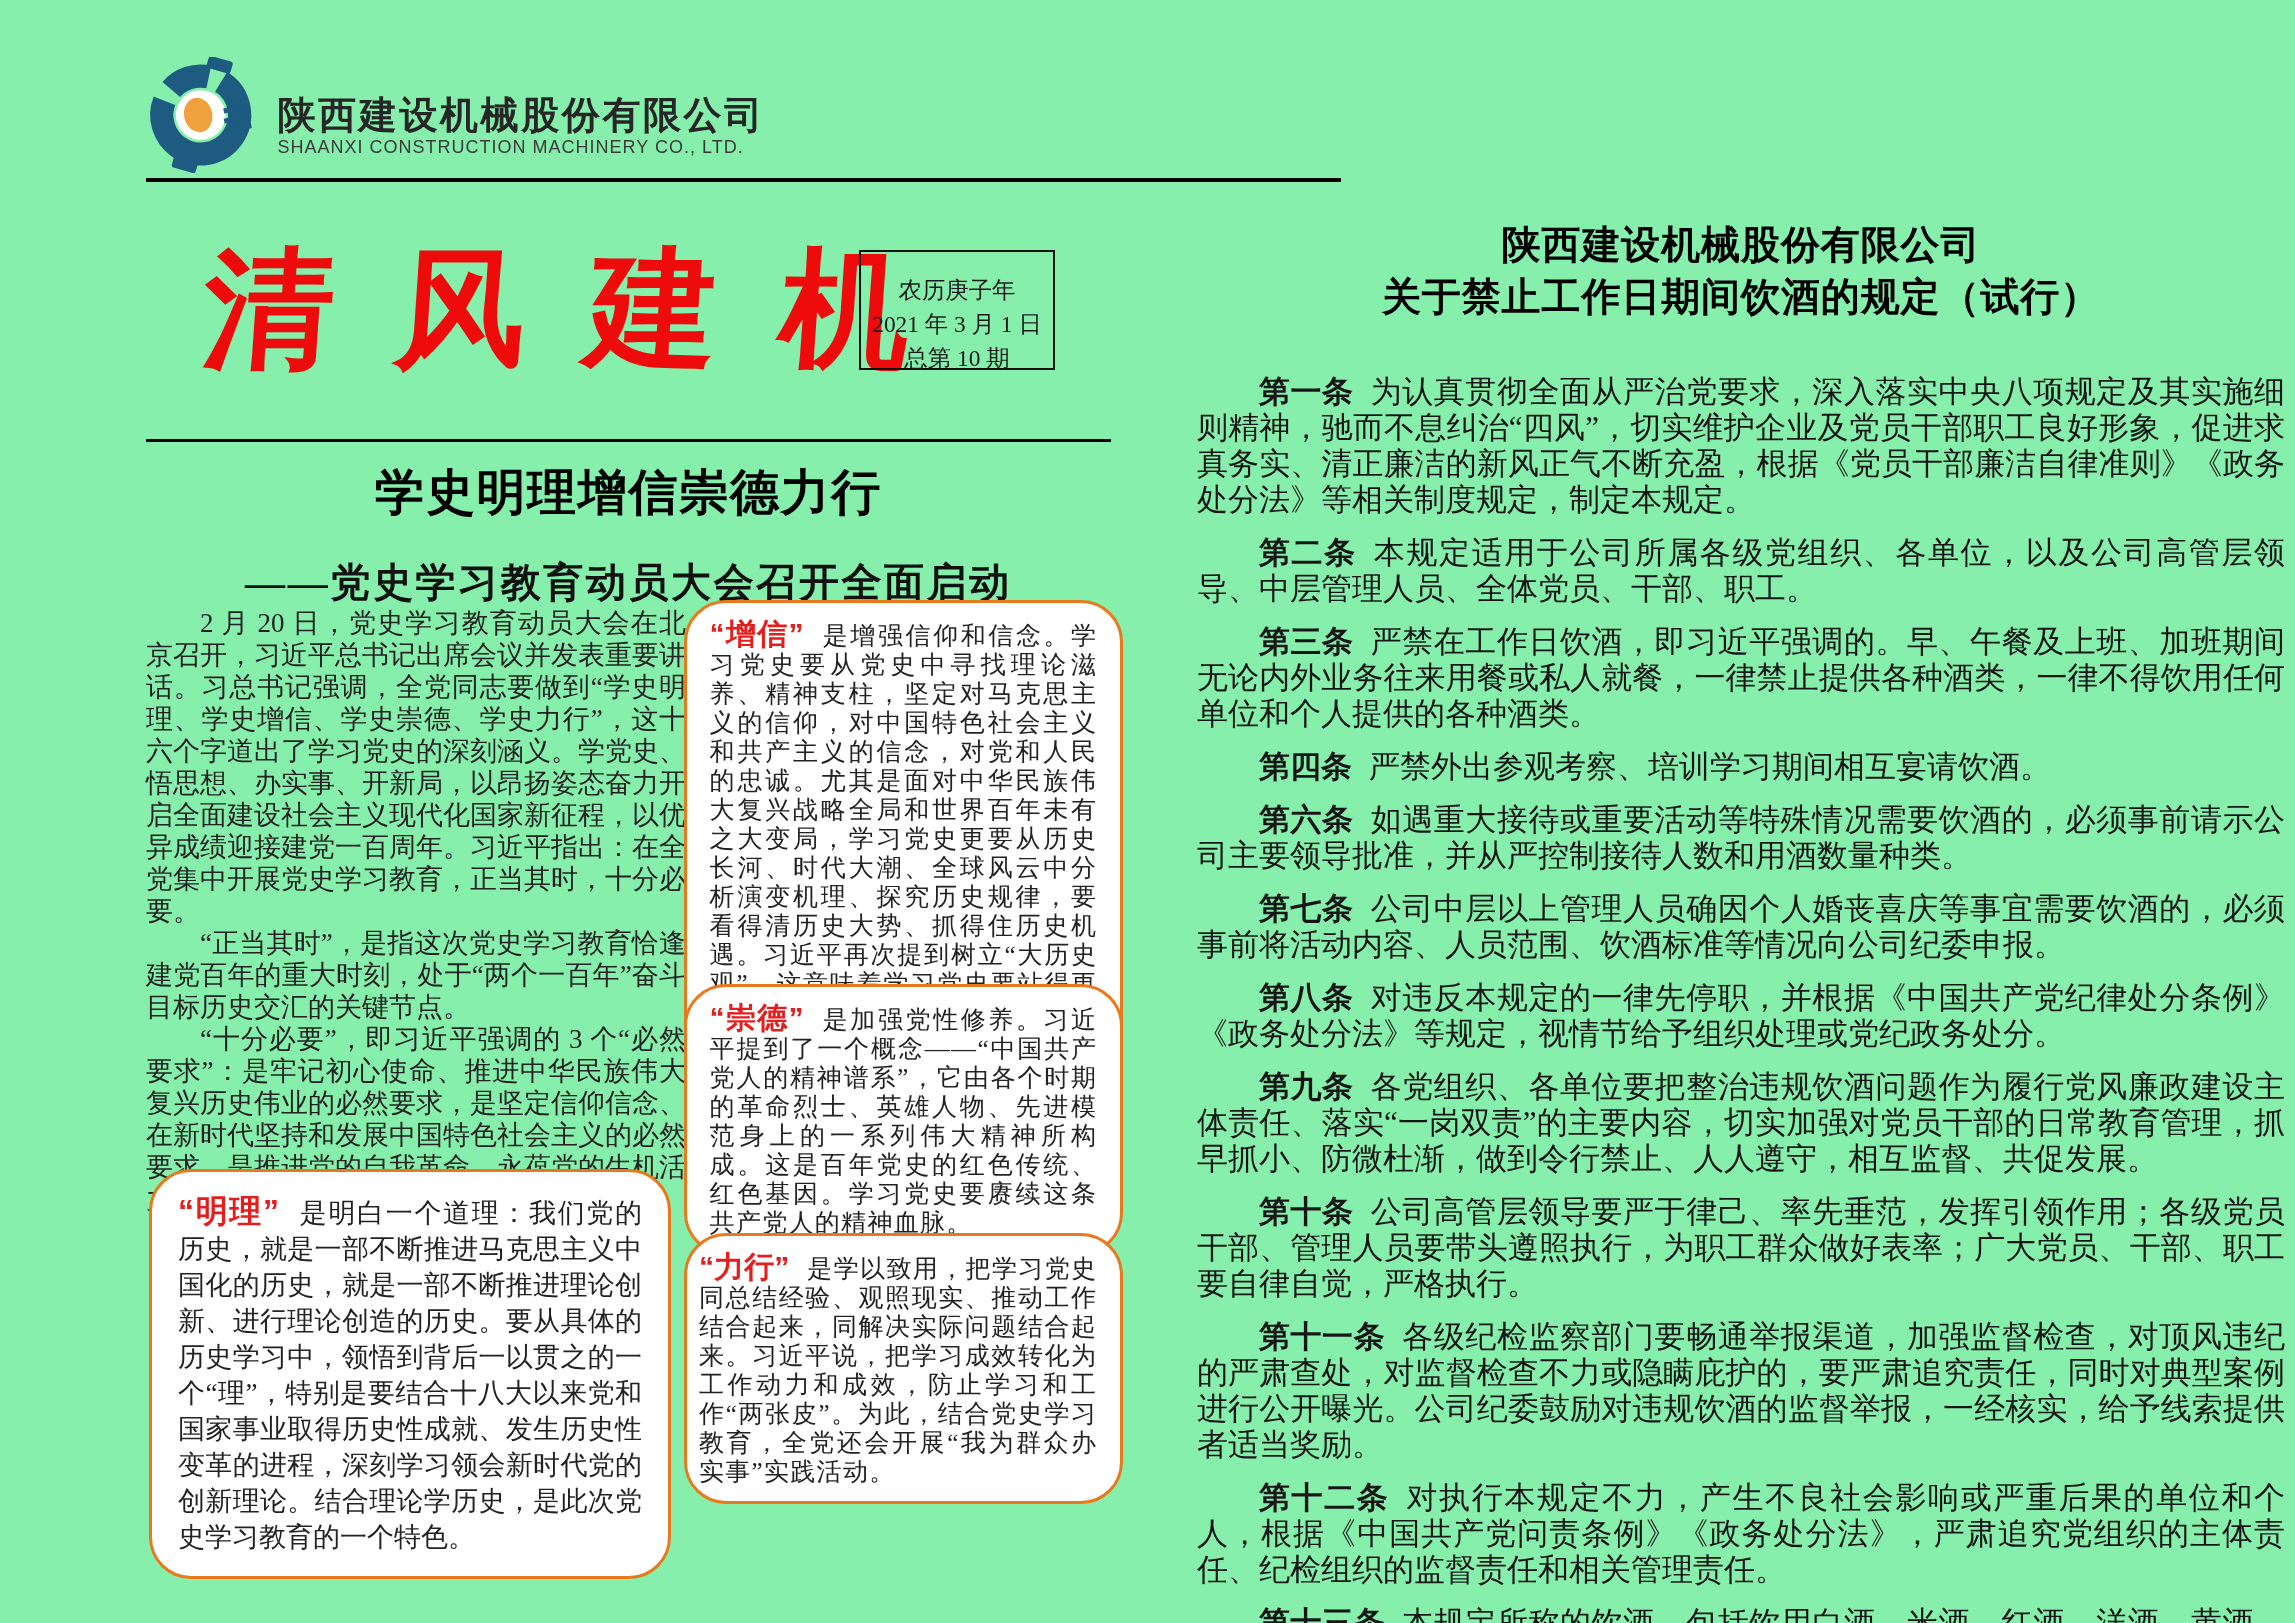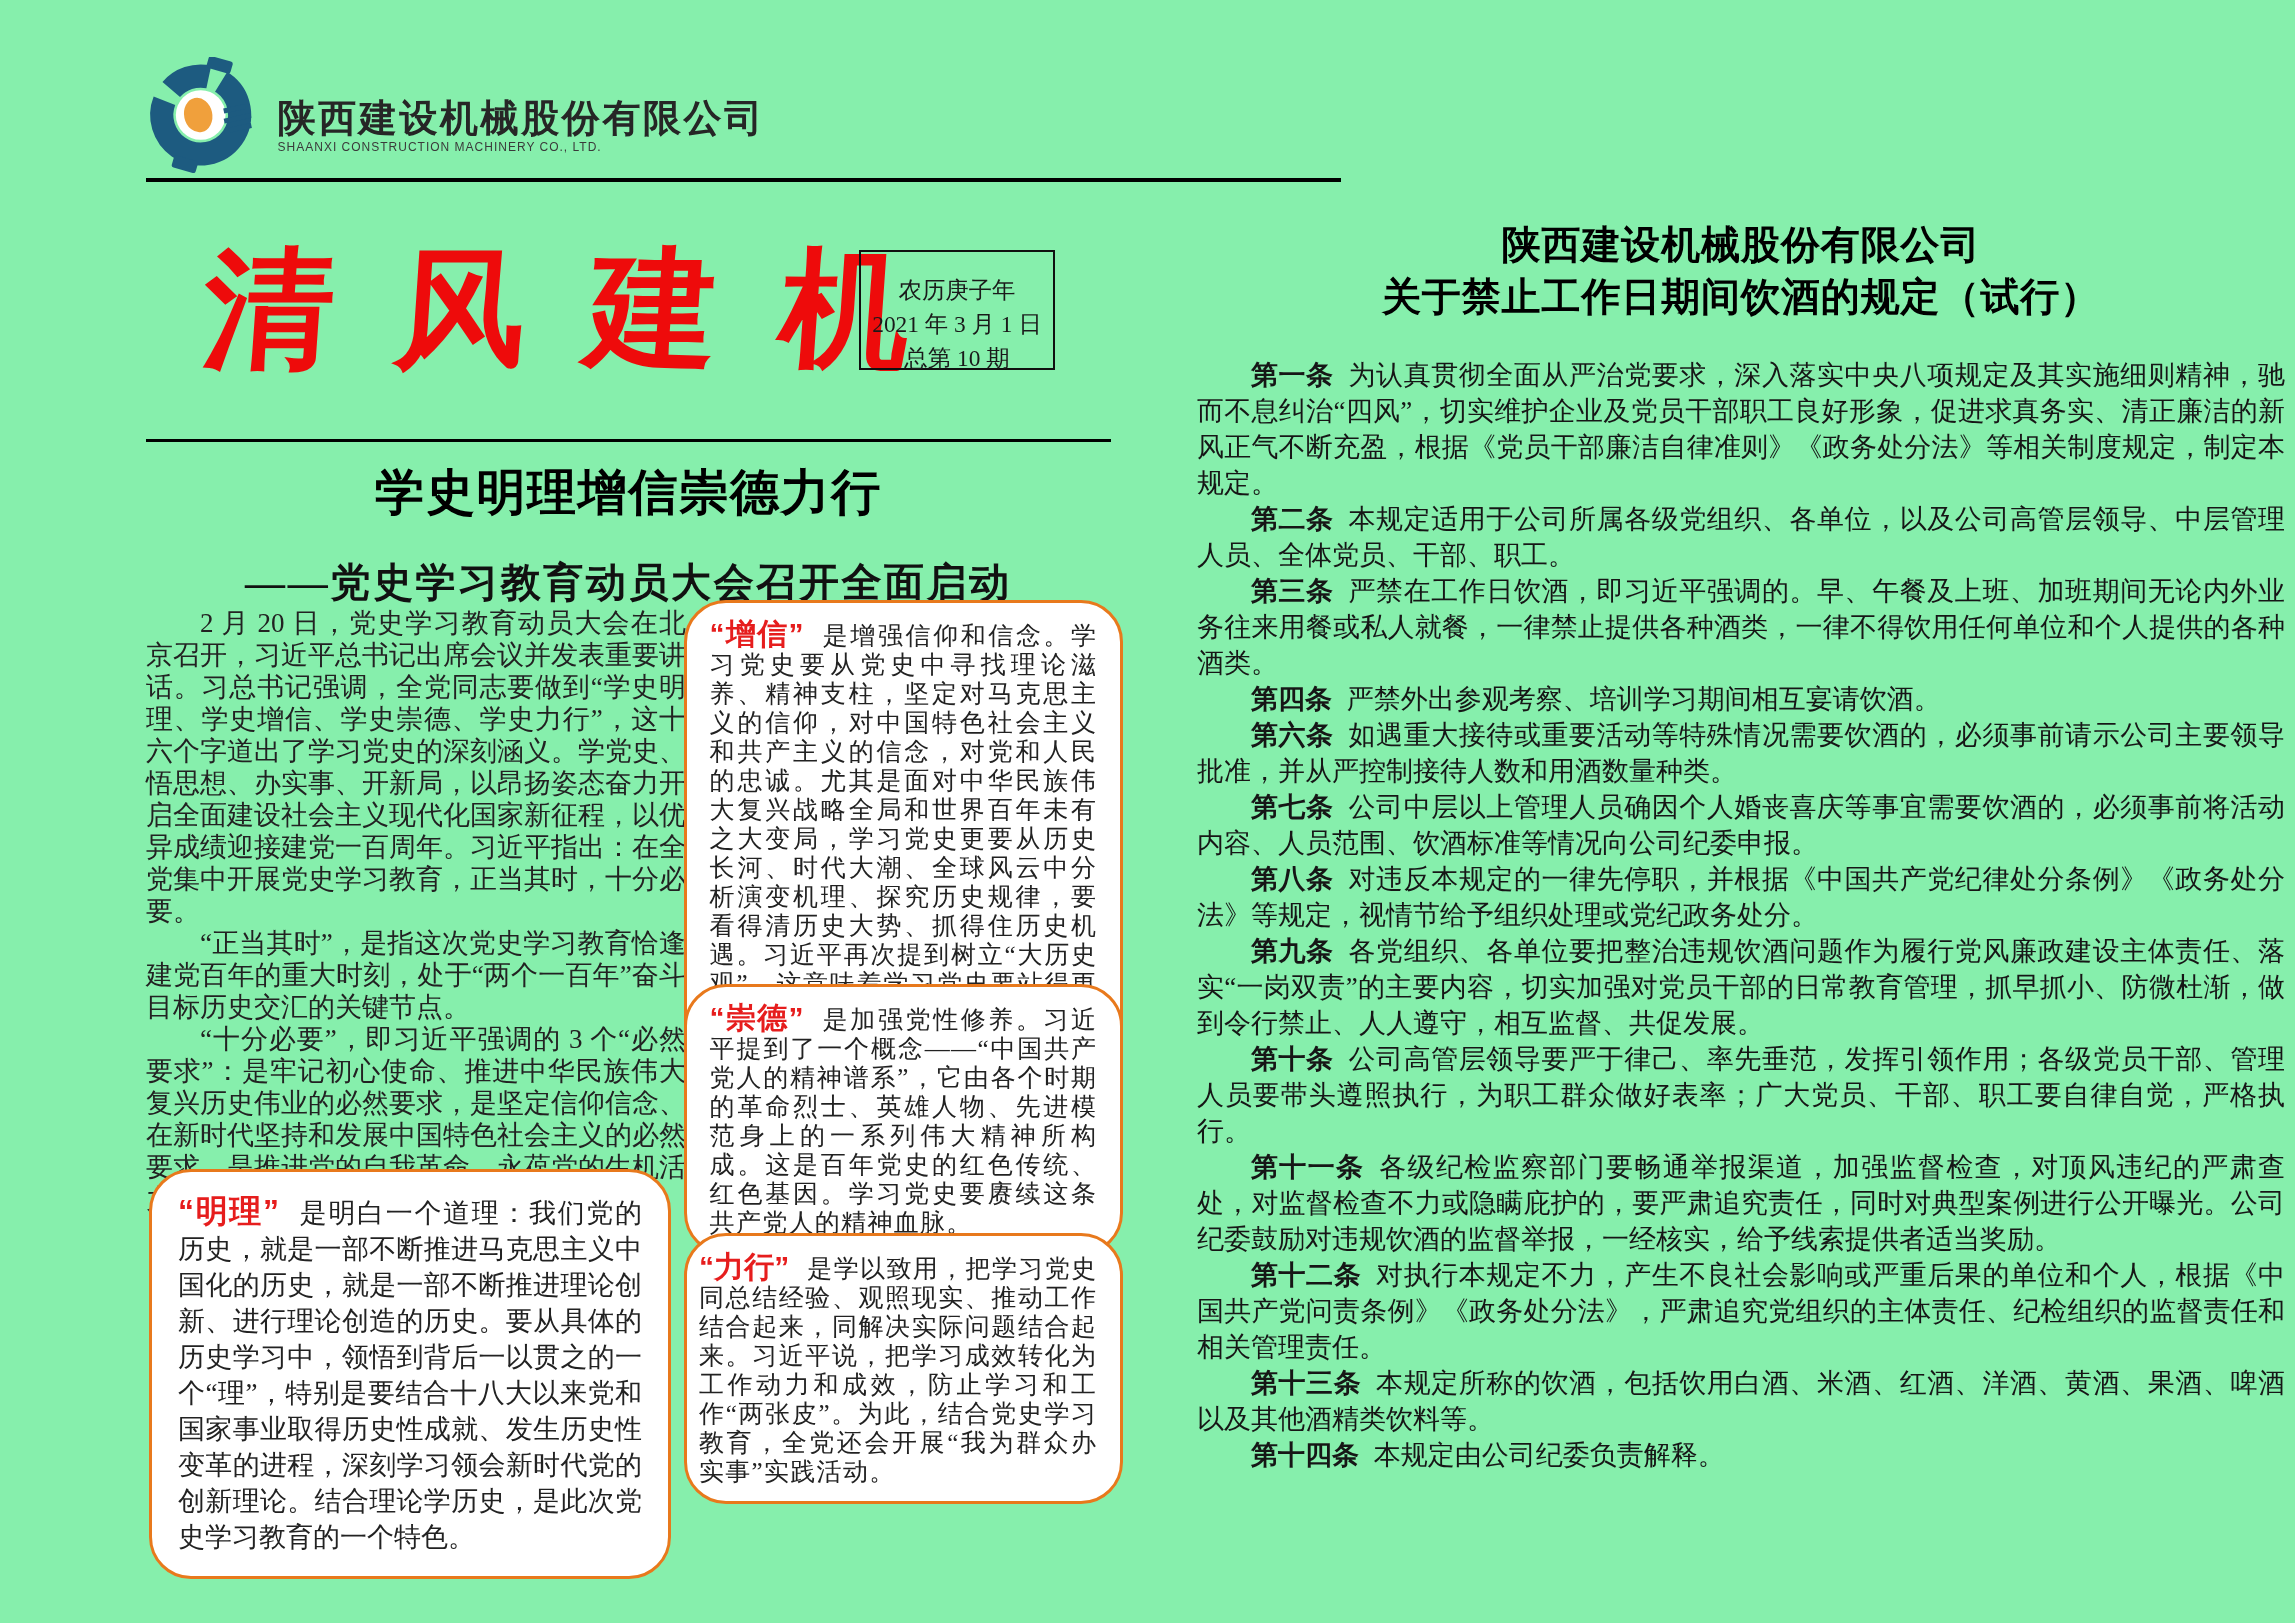--- a/index.html
+++ b/index.html
@@ -19,21 +19,21 @@
     overflow:hidden;
     font-family:"Liberation Serif","DejaVu Serif",serif;
     color:var(--text-black);
   }
   
   .logo{position:absolute;left:146px;top:57px;display:flex;align-items:center;}
   .logo svg{display:block;}
   .logo-text{margin-left:15.6px;padding-top:22.6px;}
   .logo-zh{font-family:"Liberation Sans","DejaVu Sans",sans-serif;font-weight:700;
            font-size:38px;letter-spacing:2.6px;color:#262626;line-height:1.1;}
-  .logo-en{font-family:"Liberation Sans","DejaVu Sans",sans-serif;font-size:12px;
+  .logo-en{font-family:"Liberation Sans","DejaVu Sans",sans-serif;font-size:18px;
            letter-spacing:1px;color:#3a3a3a;margin-top:0;}
   .rule1{position:absolute;left:146px;top:178px;width:1195px;height:4.3px;background:#000;}
   .rule2{position:absolute;left:146px;top:439px;width:965px;height:2.6px;background:#000;}
 
   
   .masthead{
     position:absolute;left:204px;top:239px;width:625px;
     font-size:130px;line-height:1.1;font-weight:900;
     color:var(--masthead-red);
     white-space:nowrap;word-spacing:29.5px;
@@ -65,21 +65,21 @@
           letter-spacing:1.3px;}
   .box-c2 .hl-label{font-size:30px;letter-spacing:0;}
   .box2{top:600px;}
   .box3{top:984px;}
   .box4{top:1233px;padding-left:12px;}
 
   
   .r-title{position:absolute;left:1197px;top:219px;width:1088px;text-align:center;
            font-size:39px;font-weight:700;line-height:52px;color:#000;letter-spacing:0.9px;}
   .r-body{position:absolute;left:1197px;top:357px;width:1088px;}
-  .r-p{font-size:27px;line-height:36px;text-indent:2em;text-align:justify;color:#161616;}
+  .r-p{font-size:31px;line-height:36px;text-indent:2em;text-align:justify;color:#161616;margin-top:17px;}
   .r-num{font-weight:700;margin-right:0.55em;}
 </style>
 </head>
 <body>
 
 <div class="sheet">
 
   <div class="logo">
     <span>
       <svg width="116" height="116" viewBox="0 0 140 140">

